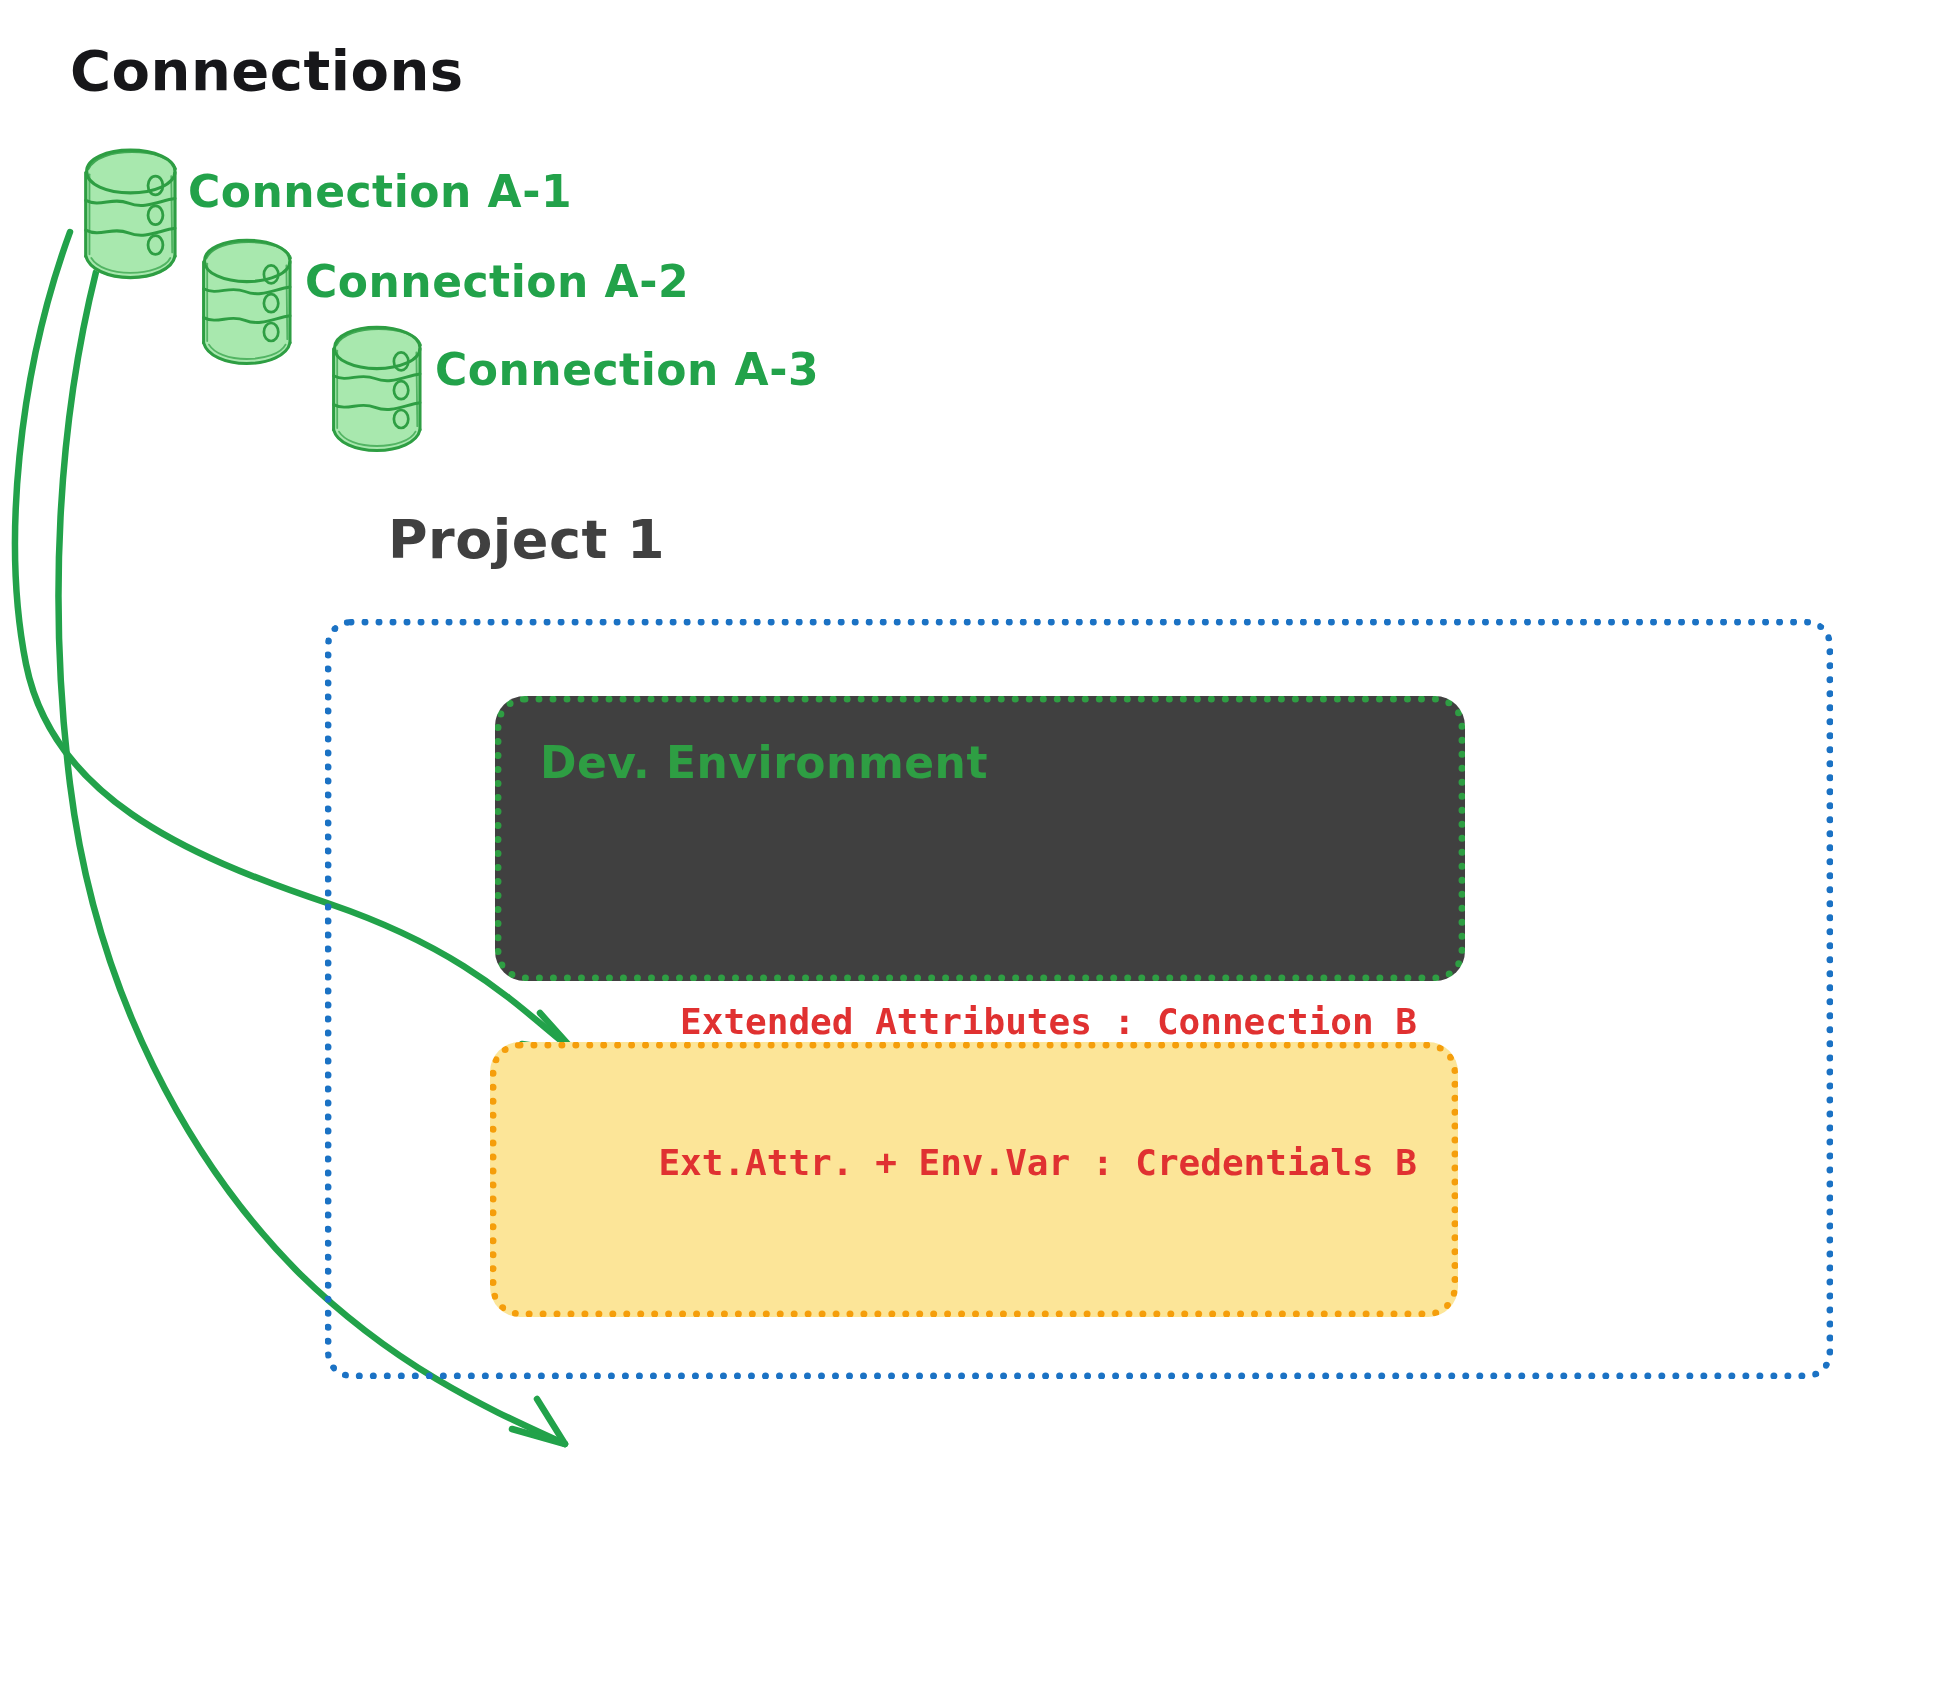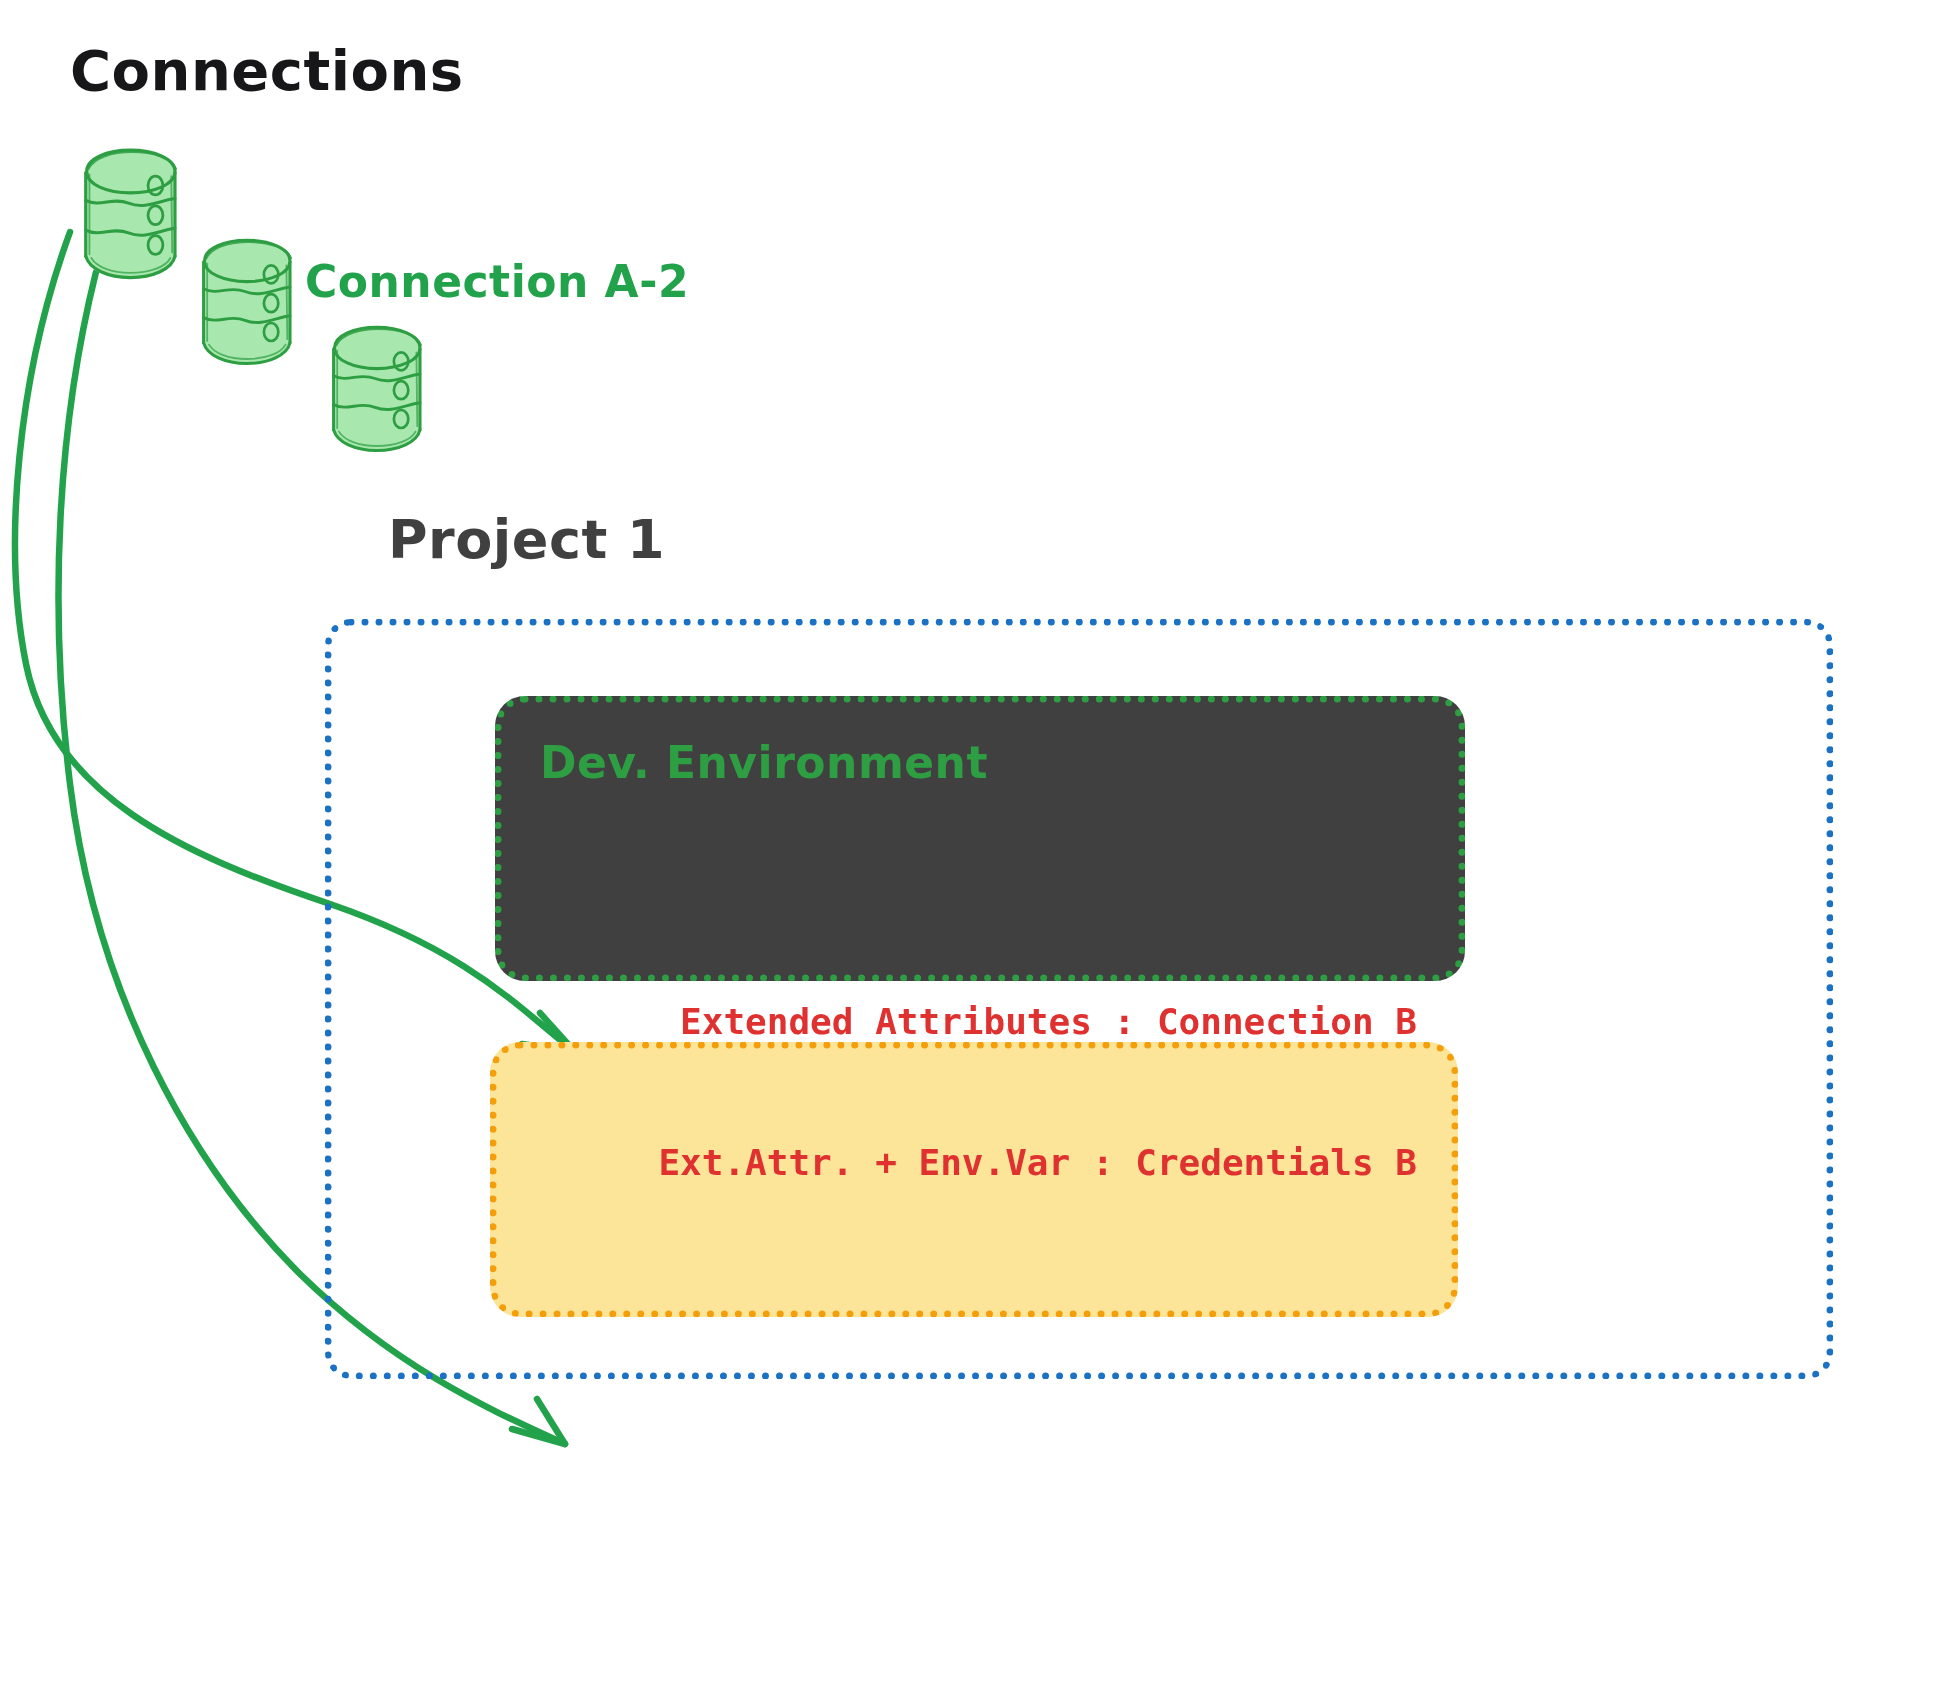--- a/index.html
+++ b/index.html
@@ -114,21 +114,23 @@
     <g transform="translate(200,218) scale(0.90)">
       <use href="#dbshape"></use>
     </g>
     <g transform="translate(330,305) scale(0.90)">
       <use href="#dbshape"></use>
     </g>
   </svg>
 
   <div class="abs hand" id="connections-title">Connections</div>
 
+  <div class="abs hand db-label" id="db-label-1">Connection A-1</div>
   <div class="abs hand db-label" id="db-label-2">Connection A-2</div>
+  <div class="abs hand db-label" id="db-label-3">Connection A-3</div>
 
   <div class="abs hand" id="project-title">Project 1</div>
 
   <div id="project-box"></div>
 
   <div class="env-card" id="dev-env">
     <div class="hand env-title">Dev. Environment</div>
   </div>
 
   <div class="env-card" id="prod-env">

